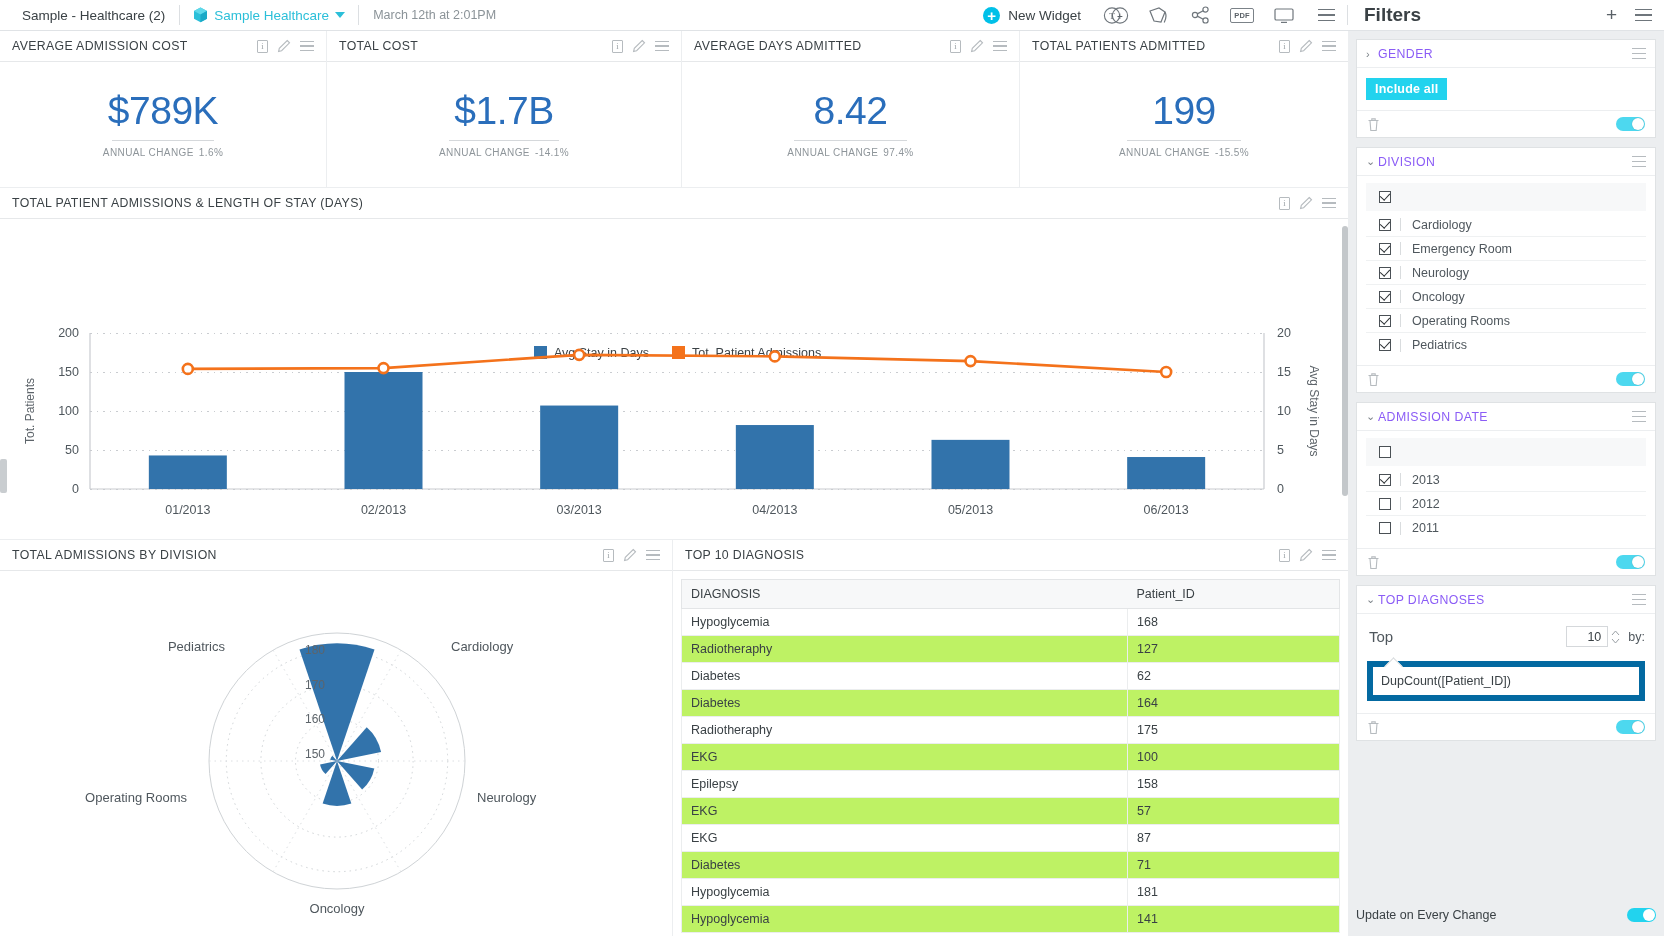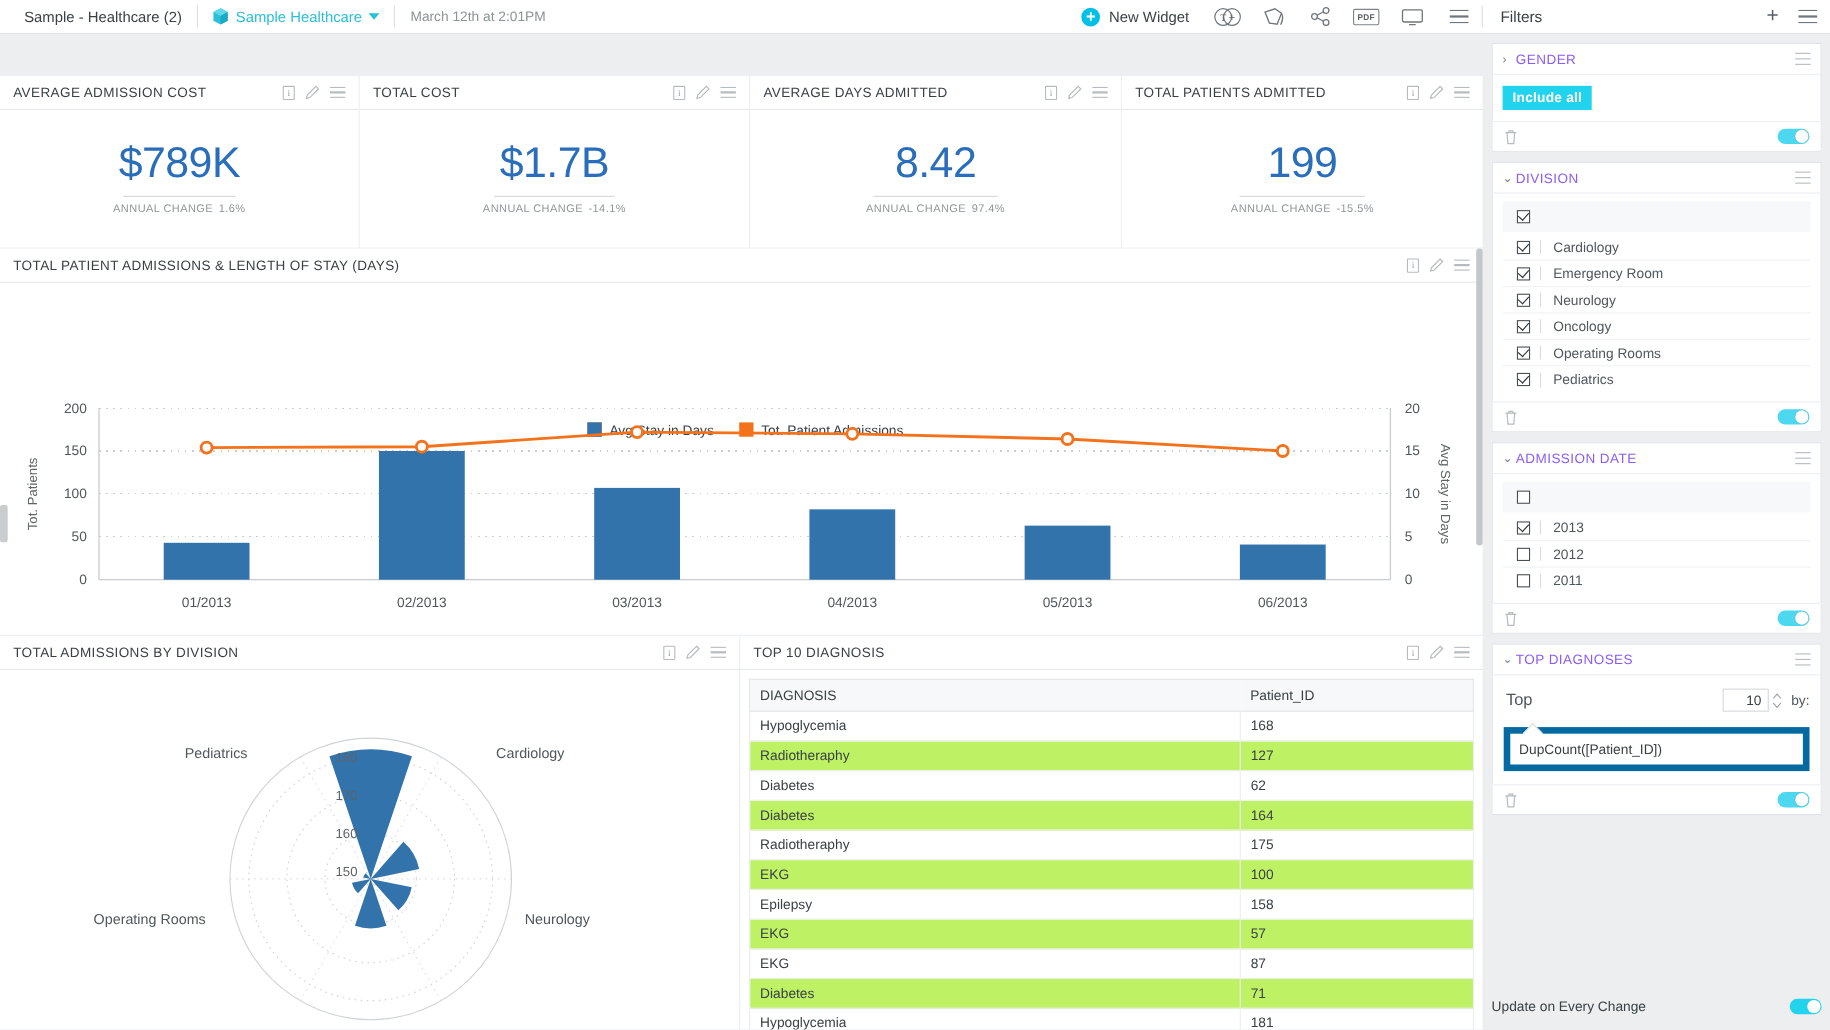--- a/index.html
+++ b/index.html
@@ -38,21 +38,21 @@
   #new-widget-label { font-size: 13.5px; color: #3a4145; white-space: nowrap; }
   .tb-icon { width: 42px; height: 31px; display: flex; align-items: center; justify-content: center; cursor: pointer; }
   .pdf-box {
     border: 1.4px solid #7b8288; border-radius: 2px; font-size: 7.5px;
     padding: 2px 3px; color: #5a6167; letter-spacing: .2px; font-weight: bold;
   }
   
   #body-wrap { display: flex; height: 905px; }
   #canvas { width: 1348px; height: 905px; background: #eceef0; position: relative; }
   
-  .widget { background: #fff; position: absolute; margin-top: 38px; }
+  .widget { background: #fff; position: absolute; }
   .wtitle {
     height: 31px; display: flex; align-items: center;
     border-bottom: 1px solid #e6e8ea; padding-left: 12px; padding-right: 6px;
   }
   .wtitle .label {
     font-size: 12.3px; letter-spacing: .35px; color: #3a4145; white-space: nowrap;
     text-transform: uppercase;
   }
   .wtools { margin-left: auto; display: flex; align-items: center; gap: 9px; padding-right: 6px; }
   .ico-info {
@@ -229,21 +229,21 @@
     </div>
     <div class="tb-icon">
       <span class="ico-burger" style="width:17px;height:13px">
           <i style="background:#6f767c"></i>
           <i style="background:#6f767c"></i>
           <i style="background:#6f767c"></i>
         </span>
     </div>
     <div class="vsep"></div>
     <div style="display:flex;align-items:center;width:316px;padding:0 12px 0 16px;">
-      <span style="font-size:14px;font-weight:normal;color:#3a4145;">Filters</span>
+      <span style="font-size:19px;font-weight:bold;color:#3a4145;">Filters</span>
       <span style="margin-left:auto;display:flex;gap:18px;align-items:center;">
         <span style="font-size:19px;color:#5a6167;line-height:14px;">+</span>
         <span class="ico-burger" style="width:17px;height:12px">
             <i style="background:#6f767c"></i>
             <i style="background:#6f767c"></i>
             <i style="background:#6f767c"></i>
           </span>
       </span>
     </div>
   </div>

